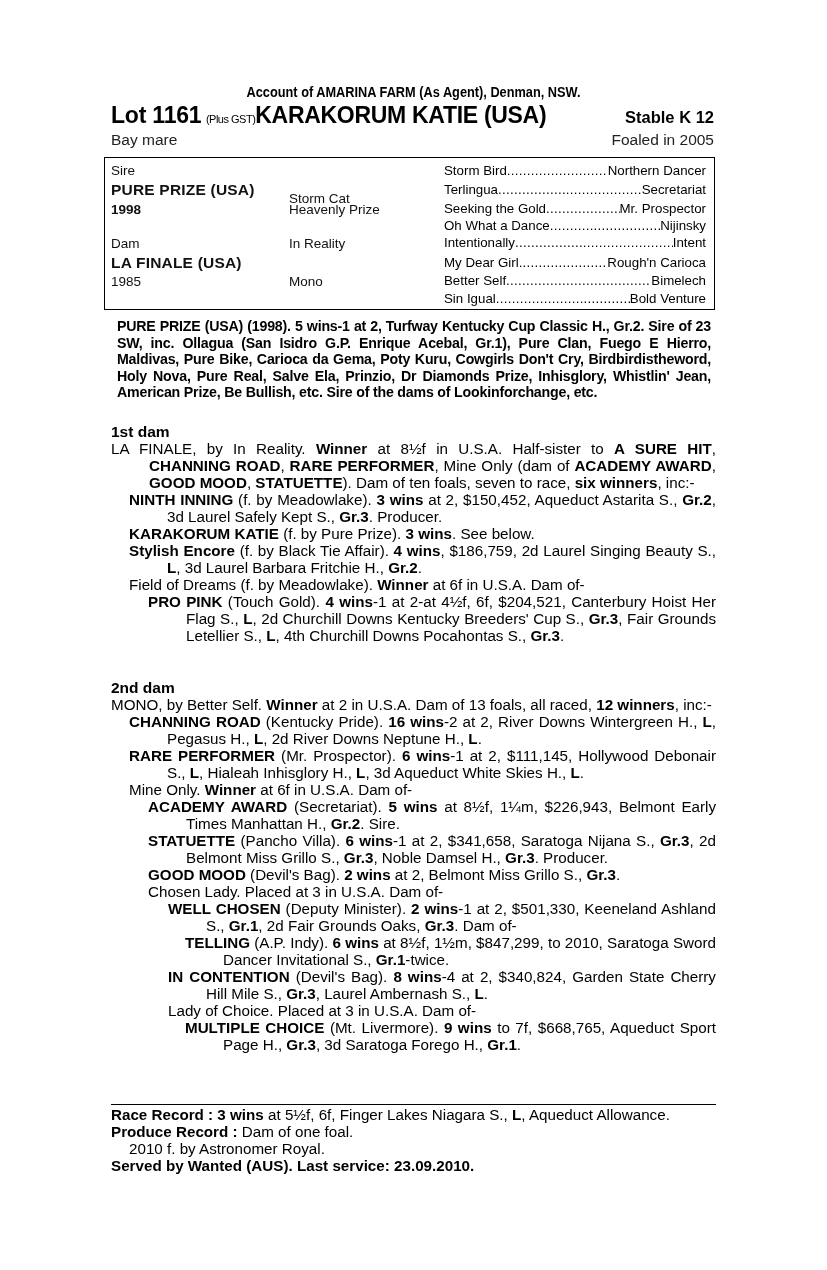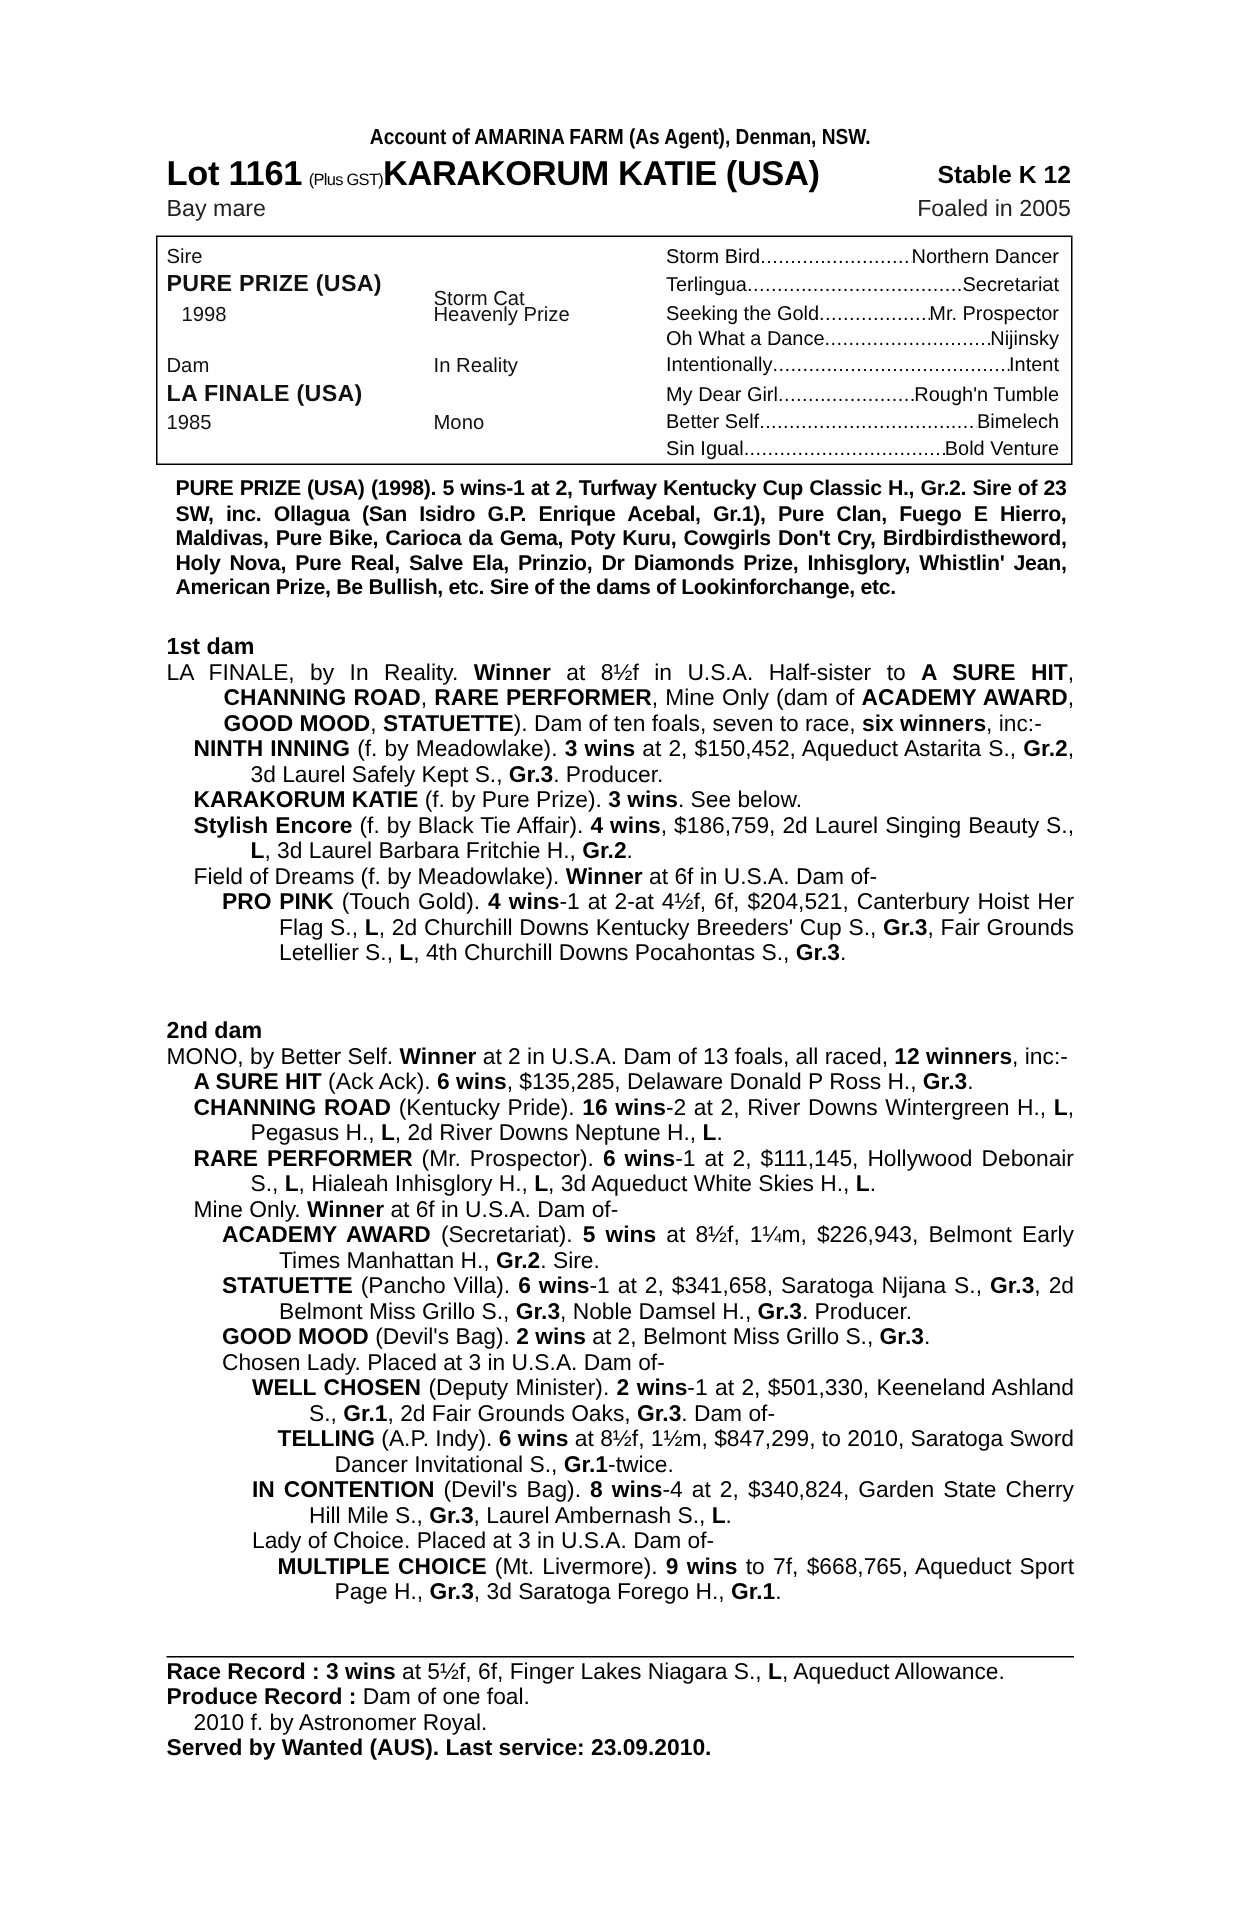--- a/index.html
+++ b/index.html
@@ -57,21 +57,21 @@
   </div>
 
   <div class="subline">
     <span>Bay mare</span>
     <span class="r">Foaled in 2005</span>
   </div>
 
   <div class="ped">
     <span class="cell" style="left:6px;top:5px;">Sire</span>
     <span class="cell big" style="left:6px;top:23px;">PURE PRIZE (USA)</span>
-    <span class="cell" style="left:16px;top:44px;">1998</span>
+    <span class="cell" style="left:6px;top:44px;font-weight:bold;">1998</span>
     <span class="cell" style="left:6px;top:78px;">Dam</span>
     <span class="cell big" style="left:6px;top:96px;">LA FINALE (USA)</span>
     <span class="cell" style="left:6px;top:116px;">1985</span>
 
     <span class="cell" style="left:184px;top:5px;margin-top:28px;">Storm Cat</span>
     <span class="cell" style="left:184px;top:44px;">Heavenly Prize</span>
     <span class="cell" style="left:184px;top:78px;">In Reality</span>
     <span class="cell" style="left:184px;top:116px;">Mono</span>
 
     <div class="g3" style="top:5px;text-align:right;">
@@ -95,21 +95,21 @@
         <span>Nijinsky</span>
       </div>
     <div class="g3" style="top:77px;">
         <span>Intentionally</span>
         <span class="dots"></span>
         <span>Intent</span>
       </div>
     <div class="g3" style="top:97px;">
         <span>My Dear Girl</span>
         <span class="dots"></span>
-        <span>Rough'n Tumble</span>
+        <span>Rough'n Carioca</span>
       </div>
     <div class="g3" style="top:115px;">
         <span>Better Self</span>
         <span class="dots"></span>
         <span>Bimelech</span>
       </div>
     <div class="g3" style="top:133px;">
         <span>Sin Igual</span>
         <span class="dots"></span>
         <span>Bold Venture</span>
@@ -127,21 +127,20 @@
         <p class="i1"><span class="b">Stylish Encore</span><span> (f. by Black Tie Affair). </span><span class="b">4 wins</span><span>, $186,759, 2d Laurel Singing Beauty S., </span><span class="b">L</span><span>, 3d Laurel Barbara Fritchie H., </span><span class="b">Gr.2</span><span>.</span></p>
         <p class="i1"><span>Field of Dreams (f. by Meadowlake). </span><span class="b">Winner</span><span> at 6f in U.S.A. Dam of-</span></p>
         <p class="i2"><span class="b">PRO PINK</span><span> (Touch Gold). </span><span class="b">4 wins</span><span>-1 at 2-at 4½f, 6f, $204,521, Canterbury Hoist Her Flag S., </span><span class="b">L</span><span>, 2d Churchill Downs Kentucky Breeders' Cup S., </span><span class="b">Gr.3</span><span>, Fair Grounds Letellier S., </span><span class="b">L</span><span>, 4th Churchill Downs Pocahontas S., </span><span class="b">Gr.3</span><span>.</span></p>
       </div>
   </div>
 
   <div class="sec" style="top:679px;">
     <div class="h">2nd dam</div>
     <div>
         <p class="i0"><span>MONO, by Better Self. </span><span class="b">Winner</span><span> at 2 in U.S.A. Dam of 13 foals, all raced, </span><span class="b">12 winners</span><span>, inc:-</span></p>
-        <p class="i1"><span class="b">A SURE HIT</span><span> (Ack Ack). </span><span class="b">6 wins</span><span>, $135,285, Delaware Donald P Ross H., </span><span class="b">Gr.3</span><span>.</span></p>
         <p class="i1"><span class="b">CHANNING ROAD</span><span> (Kentucky Pride). </span><span class="b">16 wins</span><span>-2 at 2, River Downs Wintergreen H., </span><span class="b">L</span><span>, Pegasus H., </span><span class="b">L</span><span>, 2d River Downs Neptune H., </span><span class="b">L</span><span>.</span></p>
         <p class="i1"><span class="b">RARE PERFORMER</span><span> (Mr. Prospector). </span><span class="b">6 wins</span><span>-1 at 2, $111,145, Hollywood Debonair S., </span><span class="b">L</span><span>, Hialeah Inhisglory H., </span><span class="b">L</span><span>, 3d Aqueduct White Skies H., </span><span class="b">L</span><span>.</span></p>
         <p class="i1"><span>Mine Only. </span><span class="b">Winner</span><span> at 6f in U.S.A. Dam of-</span></p>
         <p class="i2"><span class="b">ACADEMY AWARD</span><span> (Secretariat). </span><span class="b">5 wins</span><span> at 8½f, 1¼m, $226,943, Belmont Early Times Manhattan H., </span><span class="b">Gr.2</span><span>. Sire.</span></p>
         <p class="i2"><span class="b">STATUETTE</span><span> (Pancho Villa). </span><span class="b">6 wins</span><span>-1 at 2, $341,658, Saratoga Nijana S., </span><span class="b">Gr.3</span><span>, 2d Belmont Miss Grillo S., </span><span class="b">Gr.3</span><span>, Noble Damsel H., </span><span class="b">Gr.3</span><span>. Producer.</span></p>
         <p class="i2"><span class="b">GOOD MOOD</span><span> (Devil's Bag). </span><span class="b">2 wins</span><span> at 2, Belmont Miss Grillo S., </span><span class="b">Gr.3</span><span>.</span></p>
         <p class="i2"><span>Chosen Lady. Placed at 3 in U.S.A. Dam of-</span></p>
         <p class="i3"><span class="b">WELL CHOSEN</span><span> (Deputy Minister). </span><span class="b">2 wins</span><span>-1 at 2, $501,330, Keeneland Ashland S., </span><span class="b">Gr.1</span><span>, 2d Fair Grounds Oaks, </span><span class="b">Gr.3</span><span>. Dam of-</span></p>
         <p class="i4"><span class="b">TELLING</span><span> (A.P. Indy). </span><span class="b">6 wins</span><span> at 8½f, 1½m, $847,299, to 2010, Saratoga Sword Dancer Invitational S., </span><span class="b">Gr.1</span><span>-twice.</span></p>
         <p class="i3"><span class="b">IN CONTENTION</span><span> (Devil's Bag). </span><span class="b">8 wins</span><span>-4 at 2, $340,824, Garden State Cherry Hill Mile S., </span><span class="b">Gr.3</span><span>, Laurel Ambernash S., </span><span class="b">L</span><span>.</span></p>

